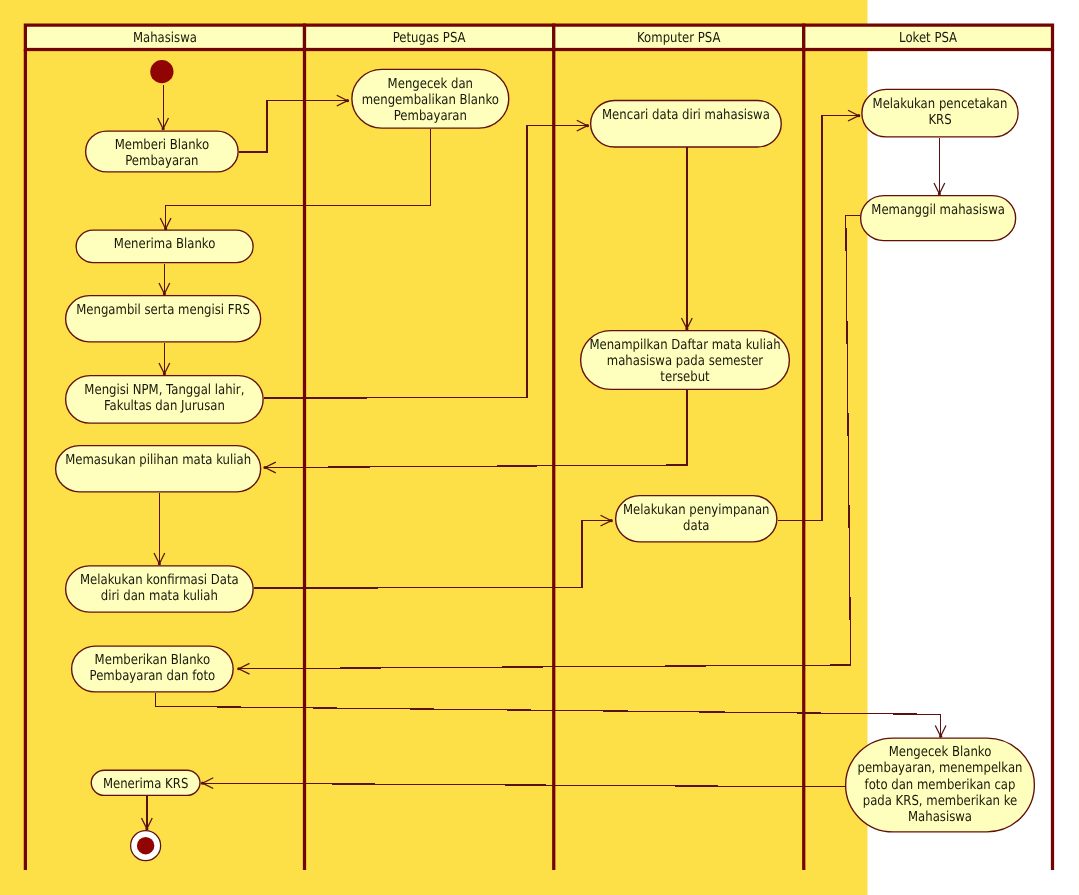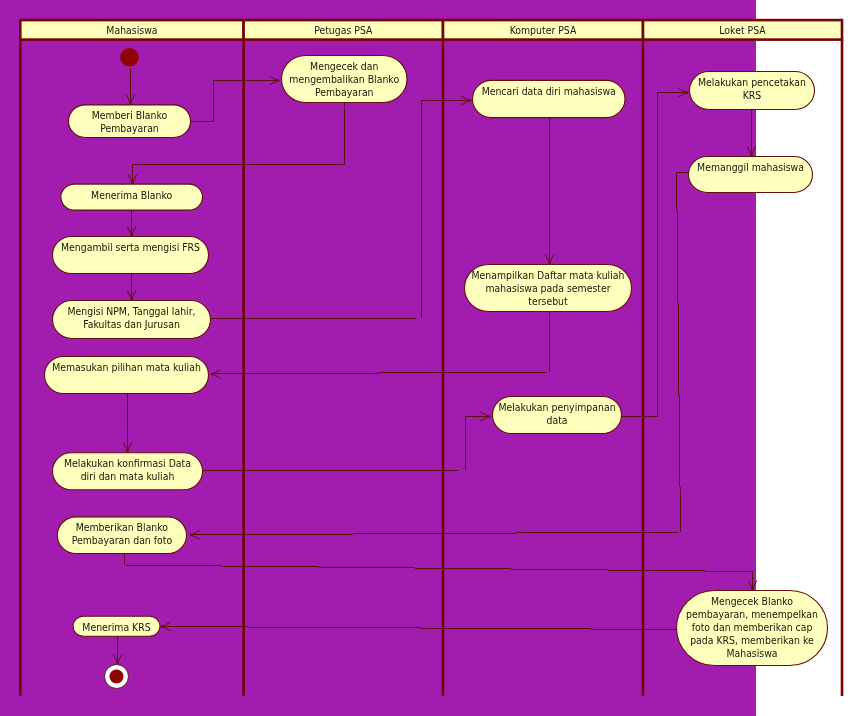--- a/index.html
+++ b/index.html
@@ -1,19 +1,19 @@
 <!DOCTYPE html>
 <html><head>
 <meta charset="utf-8">
 <title>Activity Diagram</title>
 <style>
   html,body{margin:0;padding:0;background:#ffffff;}
   body{width:863px;height:716px;overflow:hidden;
        font-family:"DejaVu Sans","Liberation Sans",sans-serif;}
-  #stage{position:relative;width:756px;height:716px;background:#a21caf;
+  #stage{position:relative;width:694px;height:716px;background:#fde047;
          -webkit-font-smoothing:antialiased;}
   svg#dg{display:block;width:863px;height:716px;}
   .lane-header-text,.node-text{
        font-family:"DejaVu Sans","Liberation Sans",sans-serif;
        font-size:11px;fill:#17170a;text-anchor:middle;
        
        filter:opacity(100%);}
 </style>
 </head>
 <body>

